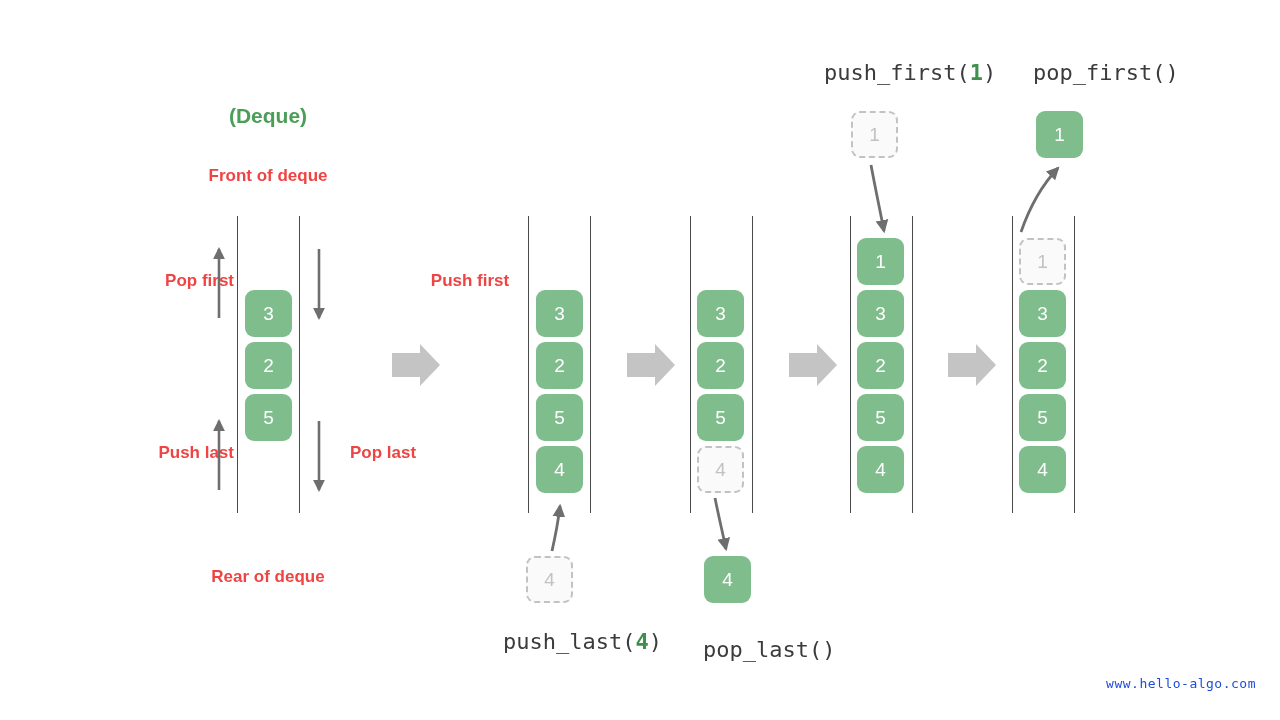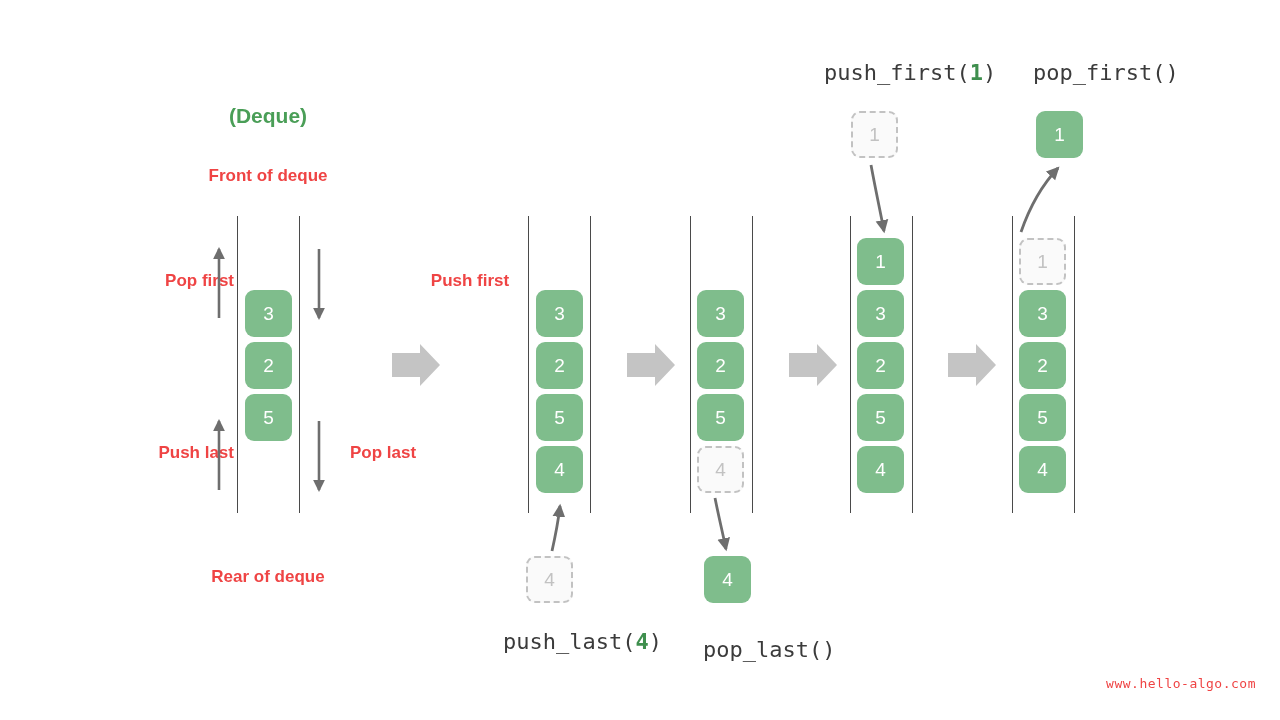--- a/index.html
+++ b/index.html
@@ -52,21 +52,21 @@
     white-space: nowrap;
   }
   .op-label .arg { color: #3f8f4e; font-weight: bold; }
 
   .watermark {
     position: absolute;
     right: 24px;
     top: 676px;
     font-family: "DejaVu Sans Mono", monospace;
     font-size: 13px;
-    color: #ef4444;
+    color: #1d4ed8;
     letter-spacing: 0.5px;
     white-space: nowrap;
   }
 
   
   .rail {
     position: absolute;
     width: 1px;
     background: #4a4a4a;
   }

